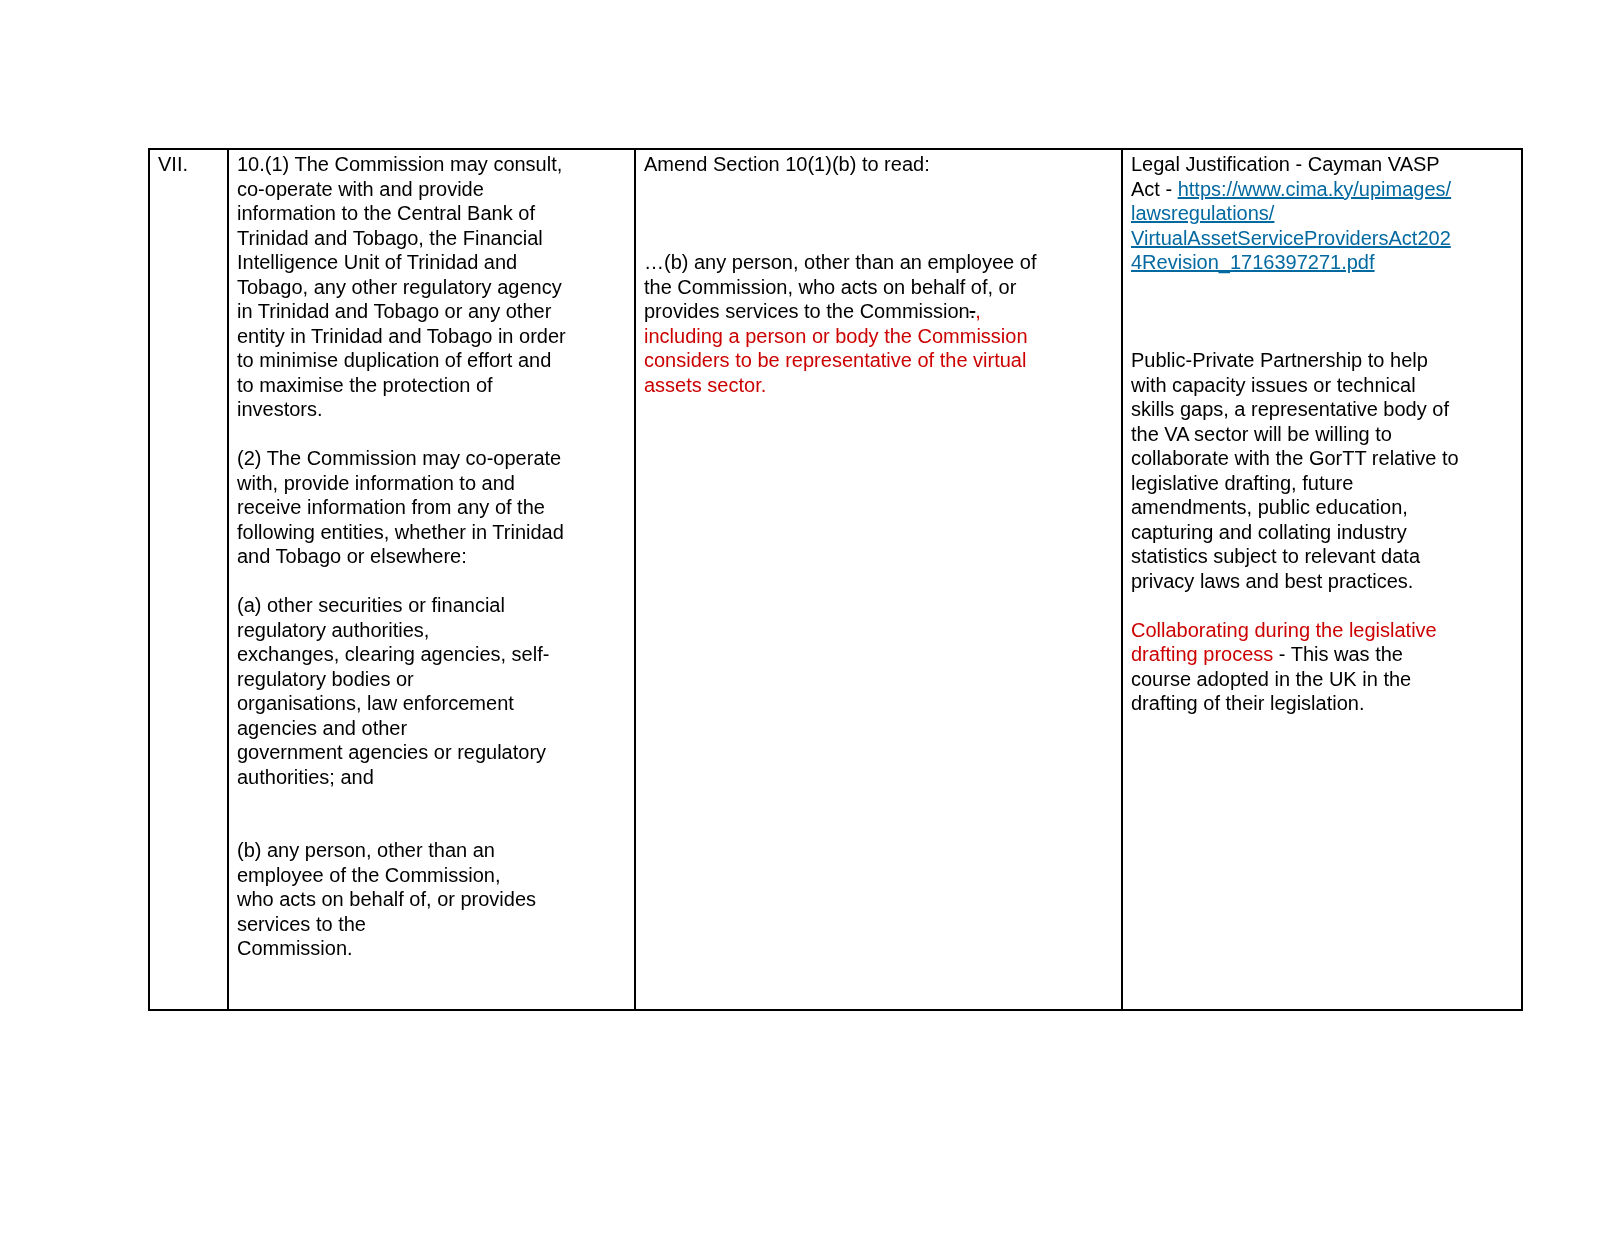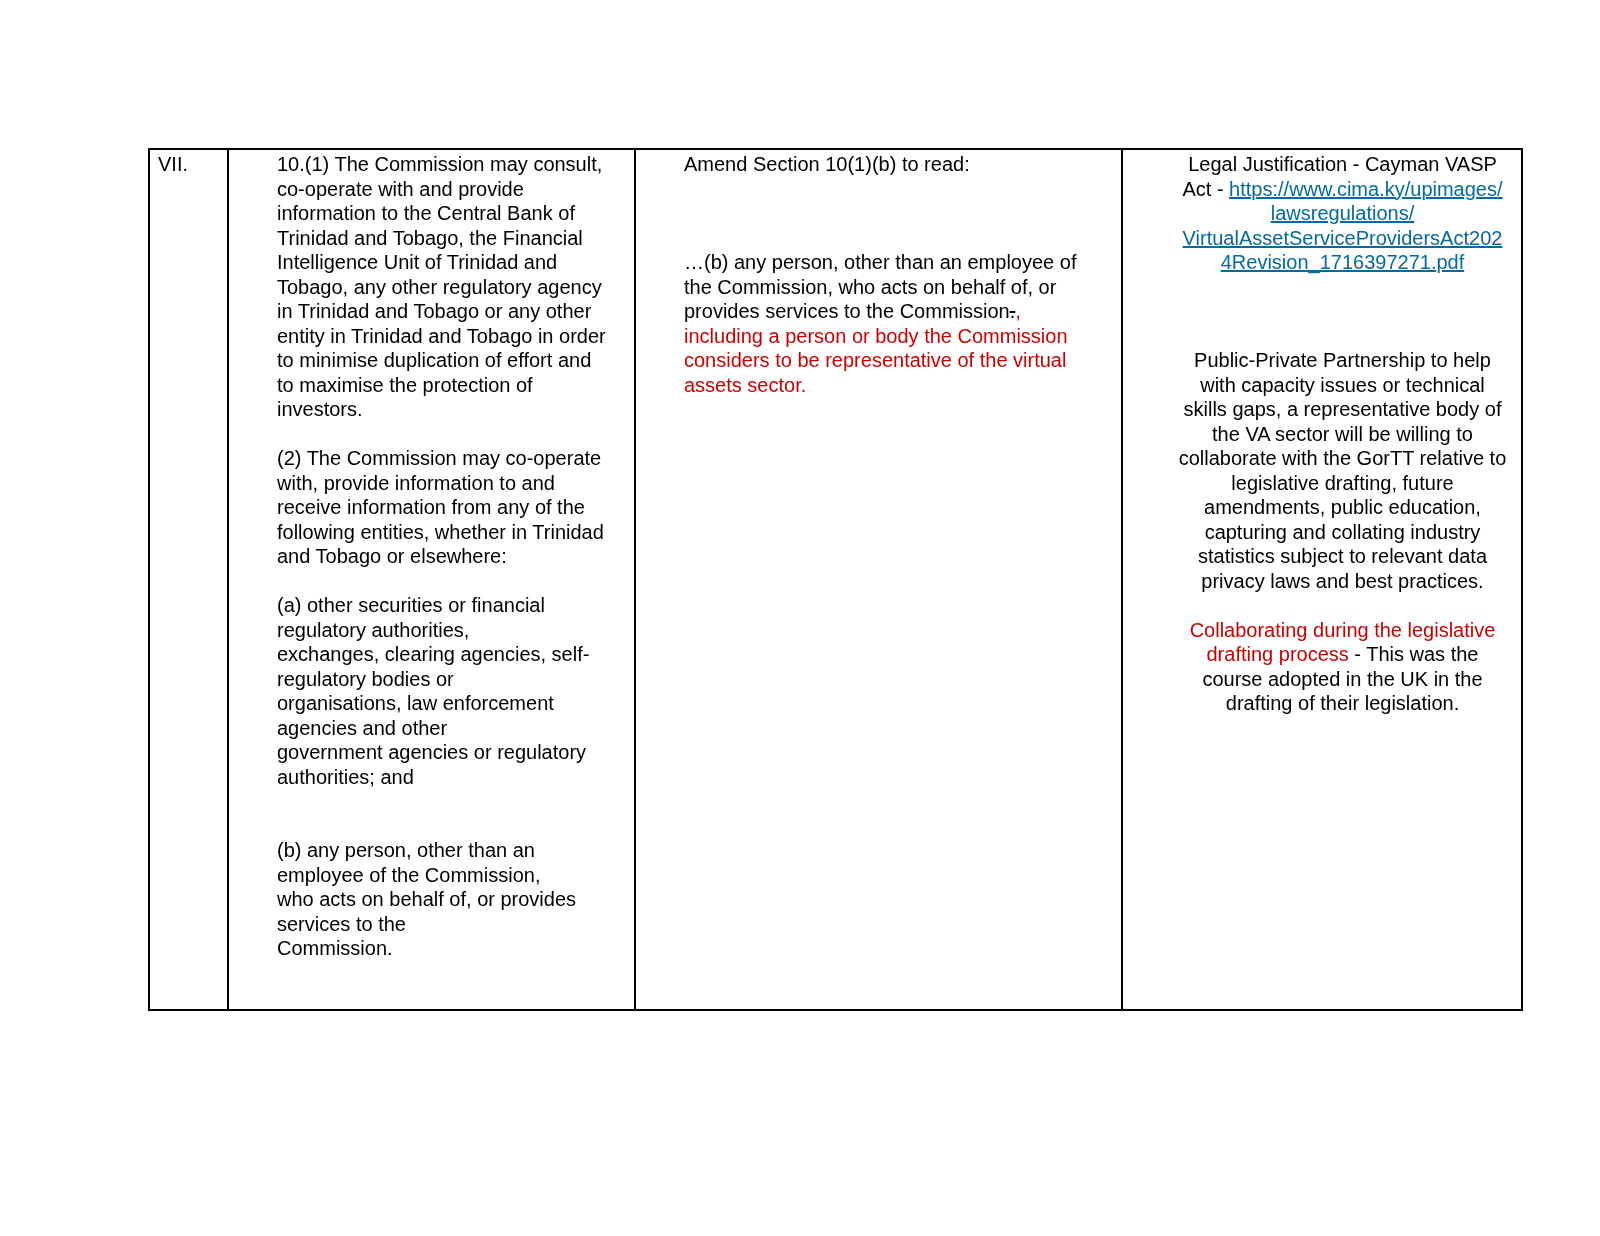--- a/index.html
+++ b/index.html
@@ -30,25 +30,24 @@
     border: 2px solid #000000;
     vertical-align: top;
     padding: 2px 7px 8px 8px;
     font-size: 20px;
     line-height: 24.5px;
     color: #000000;
   }
   td.col-index        { width: 62px;  }
   td.col-provision    { width: 390px; }
   td.col-amendment    { width: 470px; }
-  td.col-justification{ width: 383px; text-align: center; }
+  td.col-justification{ width: 383px; }
   .rich {
     white-space: pre-wrap;
     word-wrap: break-word;
-    margin-left: 40px;
   }
   .seg-red    { color: #cc0000; }
   .seg-link   { color: #0369a1; text-decoration: underline; cursor: pointer; }
   .seg-strike { text-decoration: line-through; }
 </style>
 </head>
 <body>
 
 <div class="page">
   <table class="doc-table">

